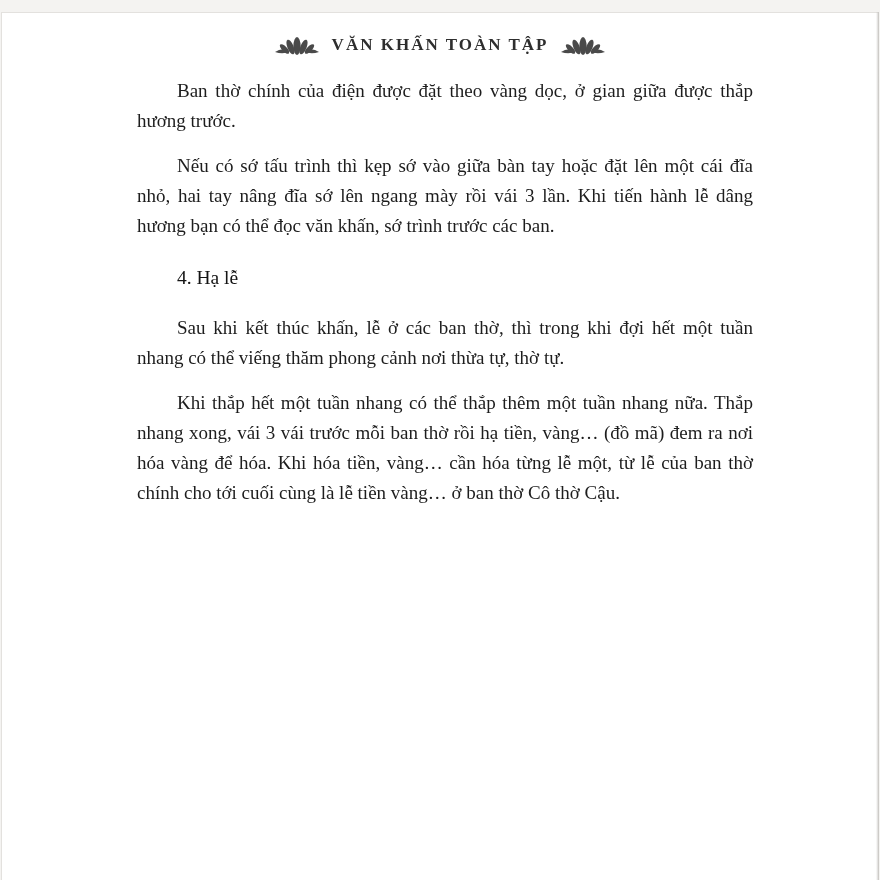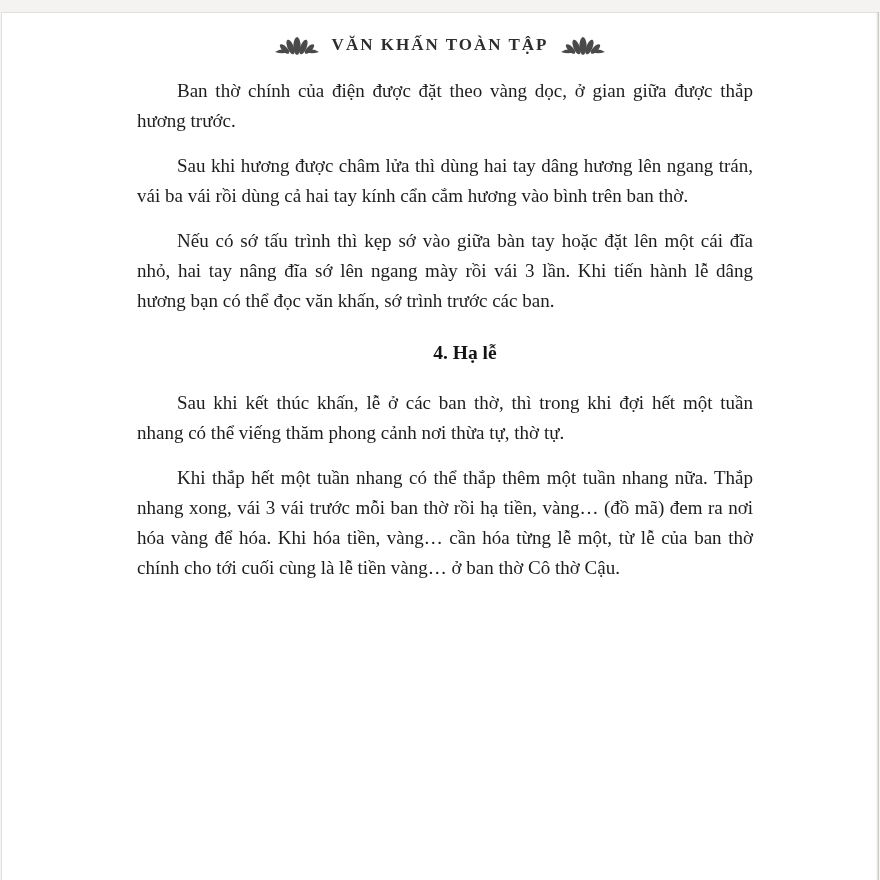--- a/index.html
+++ b/index.html
@@ -58,23 +58,23 @@
     font-size: 19px;
     line-height: 30px;
   }
   .content p {
     margin: 0 0 15px 0;
     text-indent: 40px;
   }
   .section-heading {
     margin: 22px 0 20px 0;
     font-size: 19.5px;
-    font-weight: 700;
+    font-weight: 400;
     text-indent: 40px;
-    text-align: center;
+    text-align: left;
     color: #141414;
   }
 </style>
 </head>
 <body>
 
 <div class="page">
 
   <header class="page-header">
     <span class="ornament">
@@ -101,21 +101,20 @@
           <ellipse cx="35.5" cy="15" rx="2.6" ry="6.2" transform="rotate(44 35.5 15)"></ellipse>
           <path d="M1 18 Q8 13 16 17 Q10 21 1 18 Z"></path>
           <path d="M45 18 Q38 13 30 17 Q36 21 45 18 Z"></path>
         </g>
       </svg>
     </span>
   </header>
 
   <main class="content">
     <p>Ban thờ chính của điện được đặt theo vàng dọc, ở gian giữa được thắp hương trước.</p>
-    <p>Sau khi hương được châm lửa thì dùng hai tay dâng hương lên ngang trán, vái ba vái rồi dùng cả hai tay kính cẩn cắm hương vào bình trên ban thờ.</p>
     <p>Nếu có sớ tấu trình thì kẹp sớ vào giữa bàn tay hoặc đặt lên một cái đĩa nhỏ, hai tay nâng đĩa sớ lên ngang mày rồi vái 3 lần. Khi tiến hành lễ dâng hương bạn có thể đọc văn khấn, sớ trình trước các ban.</p>
     <h2 class="section-heading">4. Hạ lễ</h2>
     <p>Sau khi kết thúc khấn, lễ ở các ban thờ, thì trong khi đợi hết một tuần nhang có thể viếng thăm phong cảnh nơi thừa tự, thờ tự.</p>
     <p>Khi thắp hết một tuần nhang có thể thắp thêm một tuần nhang nữa. Thắp nhang xong, vái 3 vái trước mỗi ban thờ rồi hạ tiền, vàng… (đồ mã) đem ra nơi hóa vàng để hóa. Khi hóa tiền, vàng… cần hóa từng lễ một, từ lễ của ban thờ chính cho tới cuối cùng là lễ tiền vàng… ở ban thờ Cô thờ Cậu.</p>
   </main>
 
   <div class="scan-edge-right"></div>
   <div class="scan-edge-bottom"></div>
 </div>
 

